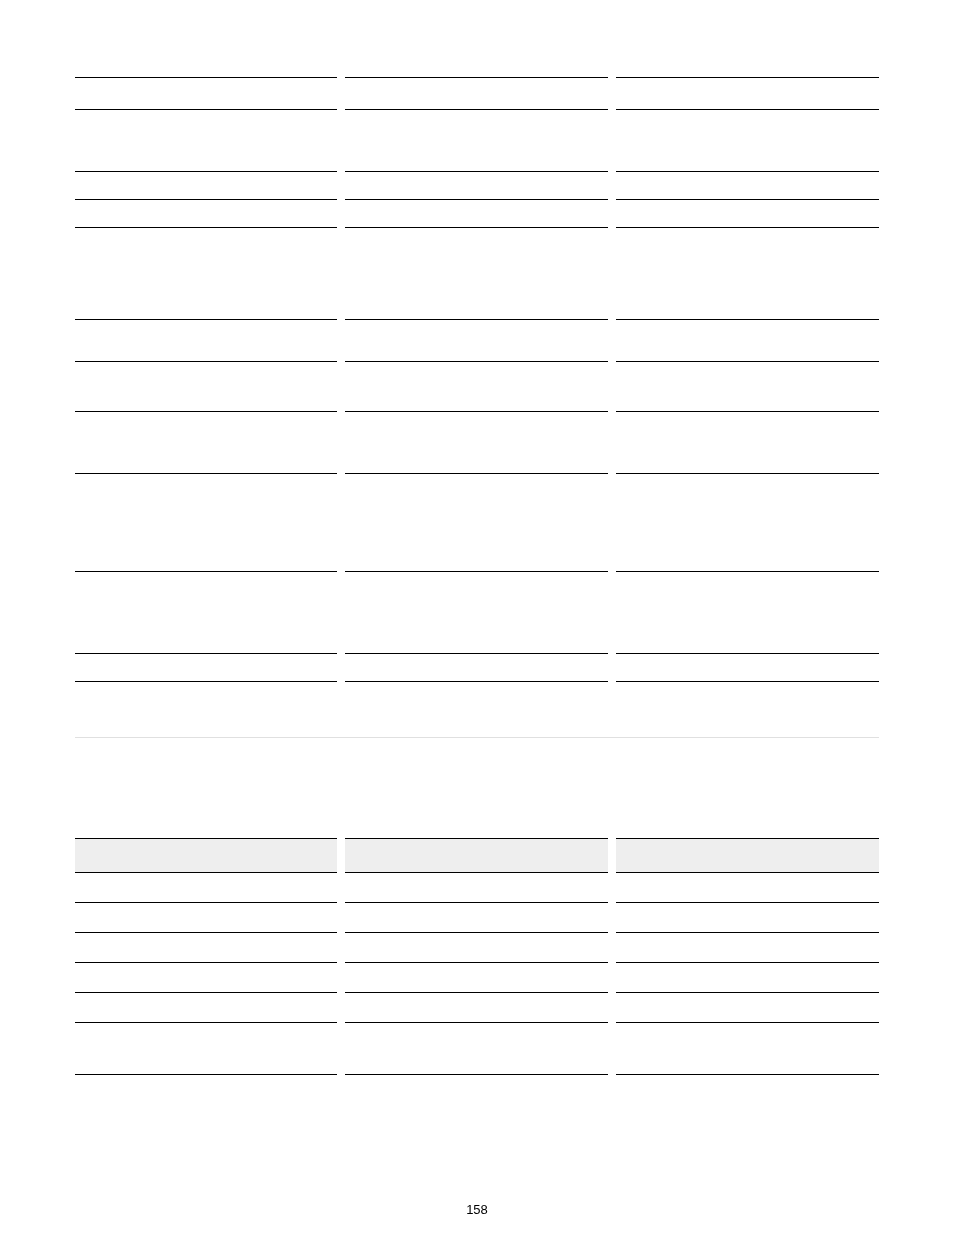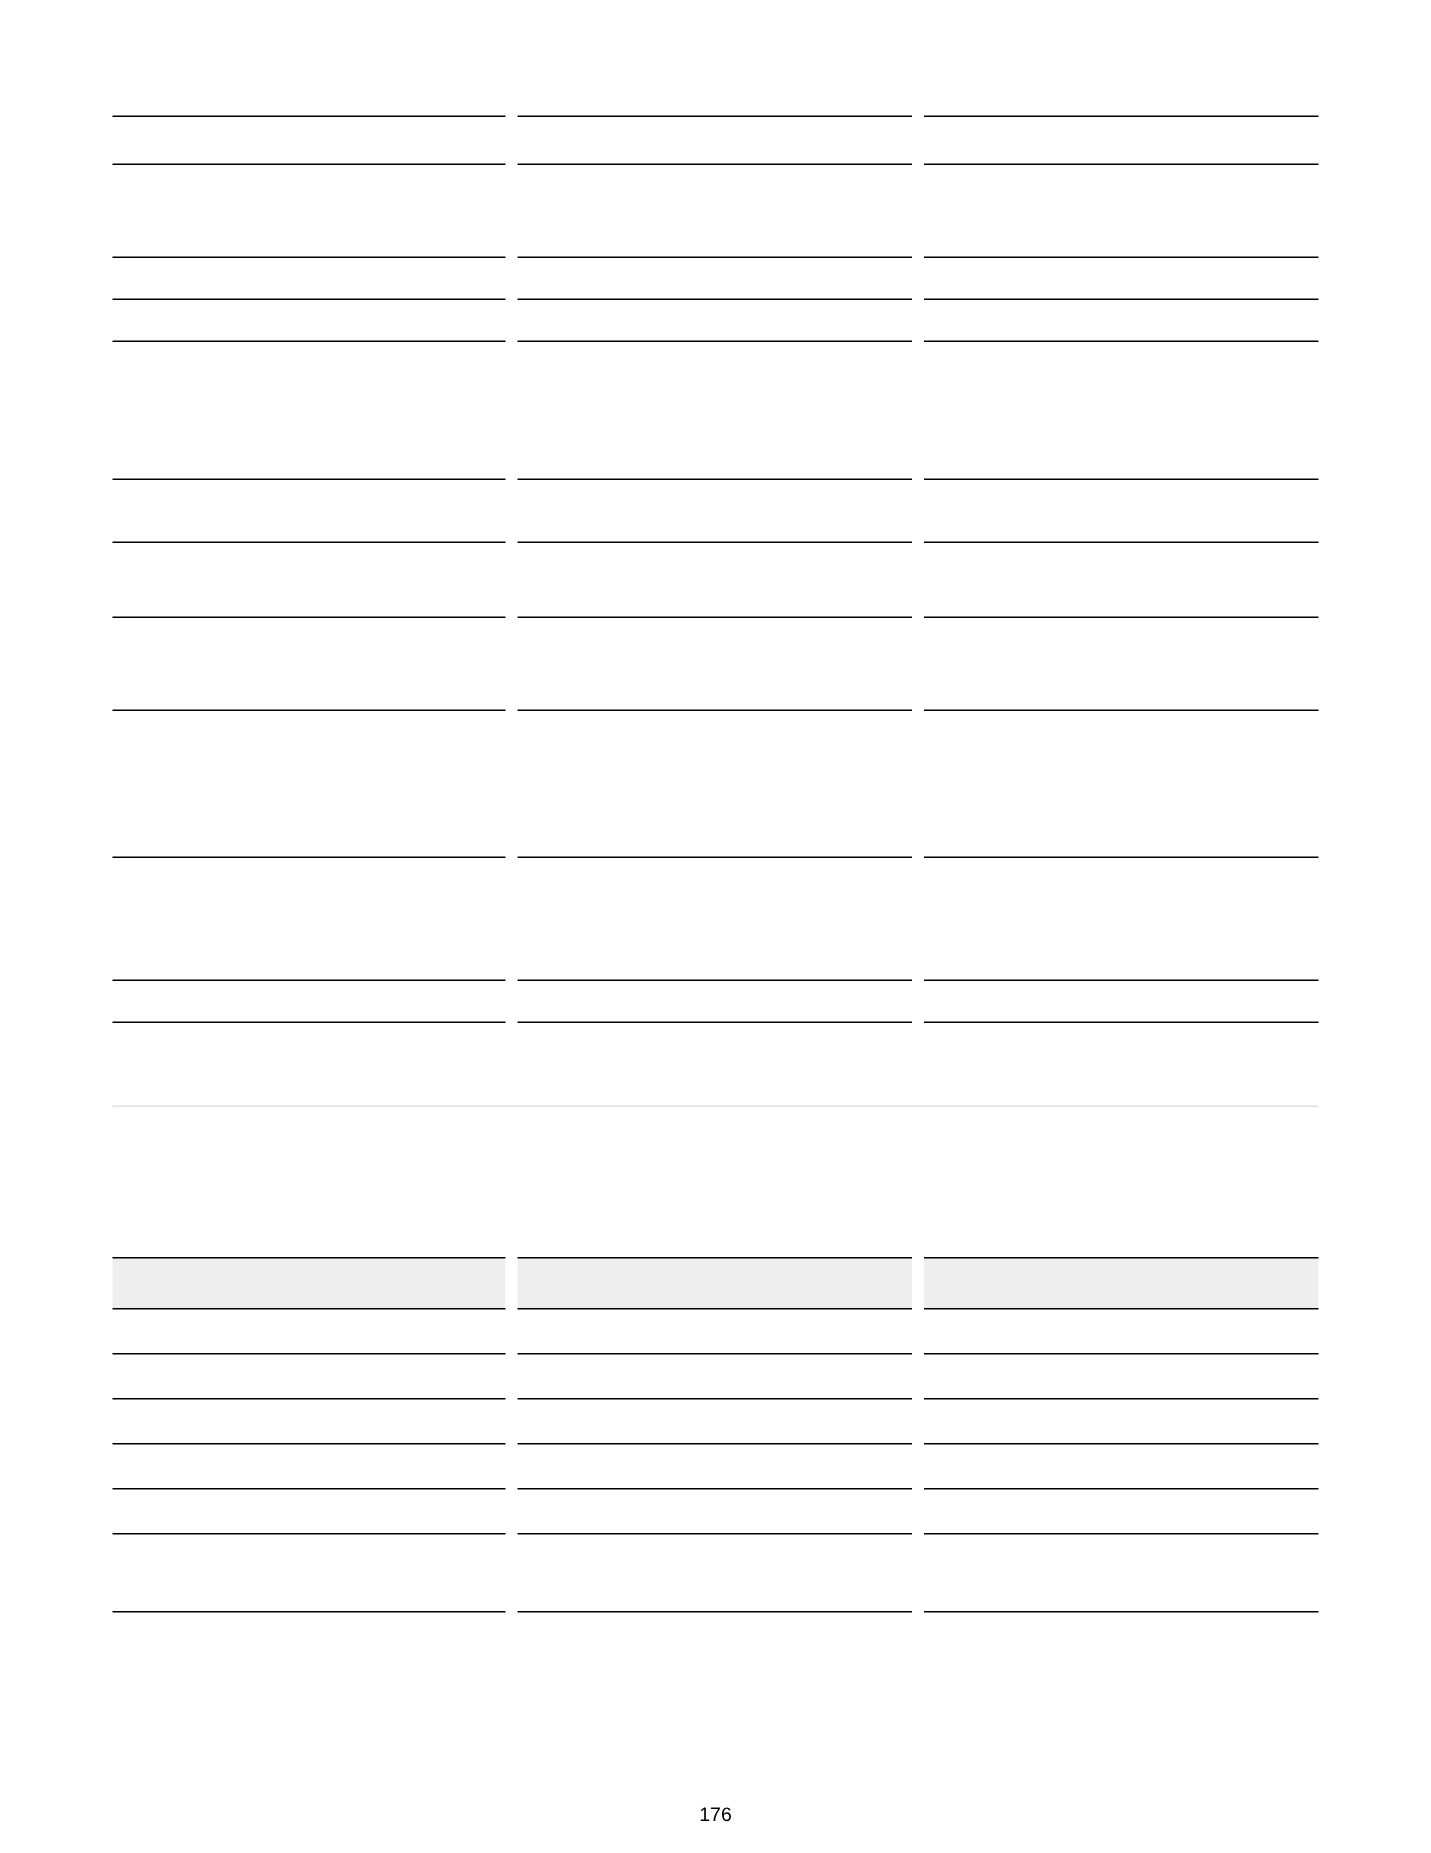--- a/index.html
+++ b/index.html
@@ -243,13 +243,13 @@
             <td class="gap" style="height: 36px;"></td>
             <td class="col-mid" style="height: 36px; border-bottom: none;"></td>
             <td class="gap" style="height: 36px;"></td>
             <td class="col-right" style="height: 36px; border-bottom: none;"></td>
           </tr>
         </tbody>
     </table>
   </div>
 </div>
 
-<div class="page-number">176</div>
+<div class="page-number">158</div>
 
 </body></html>

